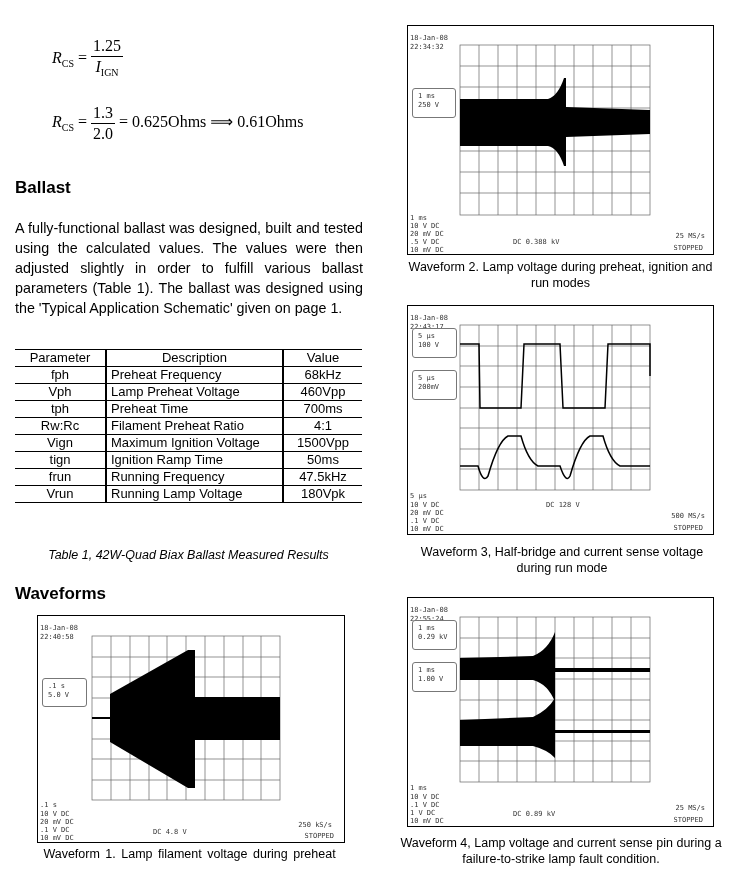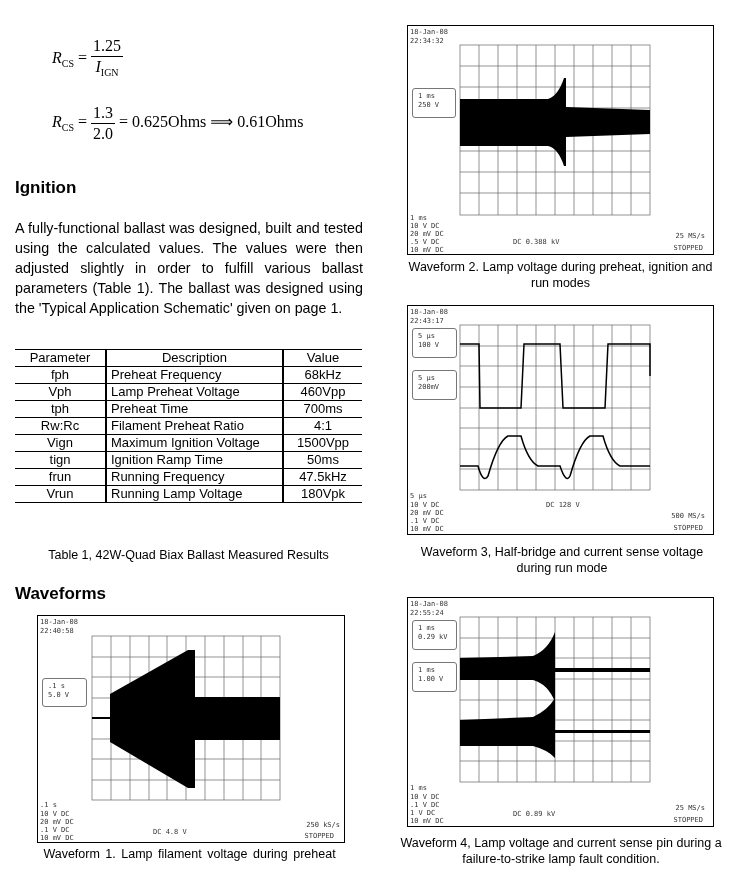--- a/index.html
+++ b/index.html
@@ -13,21 +13,21 @@
   h2{position:absolute;margin:0;font-size:17px;font-weight:bold;}
   .para{position:absolute;left:15px;top:218px;width:348px;font-size:14.3px;line-height:20px;text-align:justify;}
   table.params{position:absolute;left:15px;top:349px;width:347px;border-collapse:collapse;font-size:13px;}
   table.params th{font-weight:normal;border-top:1px solid #000;border-bottom:1px solid #000;padding:0 2px;line-height:16px;}
   table.params td{padding:0 4px;line-height:16px;vertical-align:top;border-bottom:1px solid #000;}
   table.params .c1{text-align:center;width:82px;border-right:2px solid #000;}
   table.params .c2{text-align:left;border-right:2px solid #000;}
   table.params .c3{text-align:center;width:70px;}
   .caption{position:absolute;font-size:12.5px;text-align:center;line-height:16px;}
   .scope{position:absolute;border:1.5px solid #000;background:#fff;font-family:"DejaVu Sans Mono",monospace;font-size:7px;color:#333;}
-  .scope .ts{position:absolute;left:2px;top:2px;line-height:9px;}
+  .scope .ts{position:absolute;left:2px;top:8px;line-height:9px;}
   .scope .box{position:absolute;border:1px solid #777;border-radius:3px;line-height:9px;padding:3px 5px;}
   .scope .bl{position:absolute;line-height:8px;}
   .scope .sr{position:absolute;}
   .scope .st{position:absolute;}
   .scope svg{position:absolute;left:0;top:0;}
 </style>
 </head>
 <body>
 
 <div class="eq" style="left:52px;top:36px;">
@@ -39,21 +39,21 @@
 </div>
 <div class="eq" style="left:52px;top:103px;">
   <i>R</i><sub>CS</sub> =
   <span class="frac">
     <span class="num">1.3</span>
     <span class="den">2.0</span>
   </span>
   <span>= 0.625Ohms ⟹ 0.61Ohms</span>
 </div>
 
-<h2 style="left:15px;top:178px;">Ignition</h2>
+<h2 style="left:15px;top:178px;">Ballast</h2>
 <div class="para">A fully-functional ballast was designed, built and tested using the calculated values. The values were then adjusted slightly in order to fulfill various ballast parameters (Table 1). The ballast was designed using the 'Typical Application Schematic' given on page 1.</div>
 
 <table class="params">
   <thead>
     <tr>
       <th class="c1">Parameter</th>
       <th class="c2" style="text-align:center">Description</th>
       <th class="c3">Value</th>
     </tr>
   </thead>
@@ -93,21 +93,21 @@
         <td class="c2">Running Frequency</td>
         <td class="c3">47.5kHz</td>
       </tr>
     <tr>
         <td class="c1">Vrun</td>
         <td class="c2">Running Lamp Voltage</td>
         <td class="c3">180Vpk</td>
       </tr>
   </tbody>
 </table>
-<div class="caption" style="left:15px;top:547px;width:347px;">Table 1, 42W-Quad Biax Ballast Measured Results</div>
+<div class="caption" style="left:15px;top:547px;width:347px;font-style:italic;">Table 1, 42W-Quad Biax Ballast Measured Results</div>
 
 <h2 style="left:15px;top:584px;">Waveforms</h2>
 
 <div class="scope" style="left:37px;top:615px;width:306px;height:226px;">
   <div class="ts">
       <div>18-Jan-08</div>
       <div>22:40:58</div>
     </div>
   <div class="box" style="left:4px;top:62px;width:33px;height:21px;">
       <div>.1 s</div>
@@ -136,21 +136,21 @@
     <path d="M54 101 L72 101 L72 103 L54 103Z M72 78 L150 34 L157 34 L157 81 L242 81 L242 124 L157 124 L157 172 L150 172 L72 126 Z" fill="#000"></path>
   </svg>
   <div class="bl" style="left:2px;top:185px;">.1 s</div>
   <div class="bl" style="left:2px;top:194px;">
     <div>10  V  DC</div>
     <div>20 mV  DC</div>
     <div>.1  V  DC</div>
     <div>10 mV  DC</div>
   </div>
   <div class="bl" style="left:115px;top:212px;">DC 4.8 V</div>
-  <div class="sr" style="right:4px;top:205px;text-align:center;">250 kS/s</div>
+  <div class="sr" style="right:12px;top:205px;text-align:center;">250 kS/s</div>
   <div class="st" style="right:10px;top:216px;">STOPPED</div>
 </div>
 <div class="caption" style="left:12px;top:846px;width:355px;word-spacing:2px;">Waveform 1. Lamp filament voltage during preheat</div>
 
 <div class="scope" style="left:407px;top:25px;width:305px;height:228px;">
   <div class="ts">
       <div>18-Jan-08</div>
       <div>22:34:32</div>
     </div>
   <div class="box" style="left:4px;top:62px;width:32px;height:22px;">

